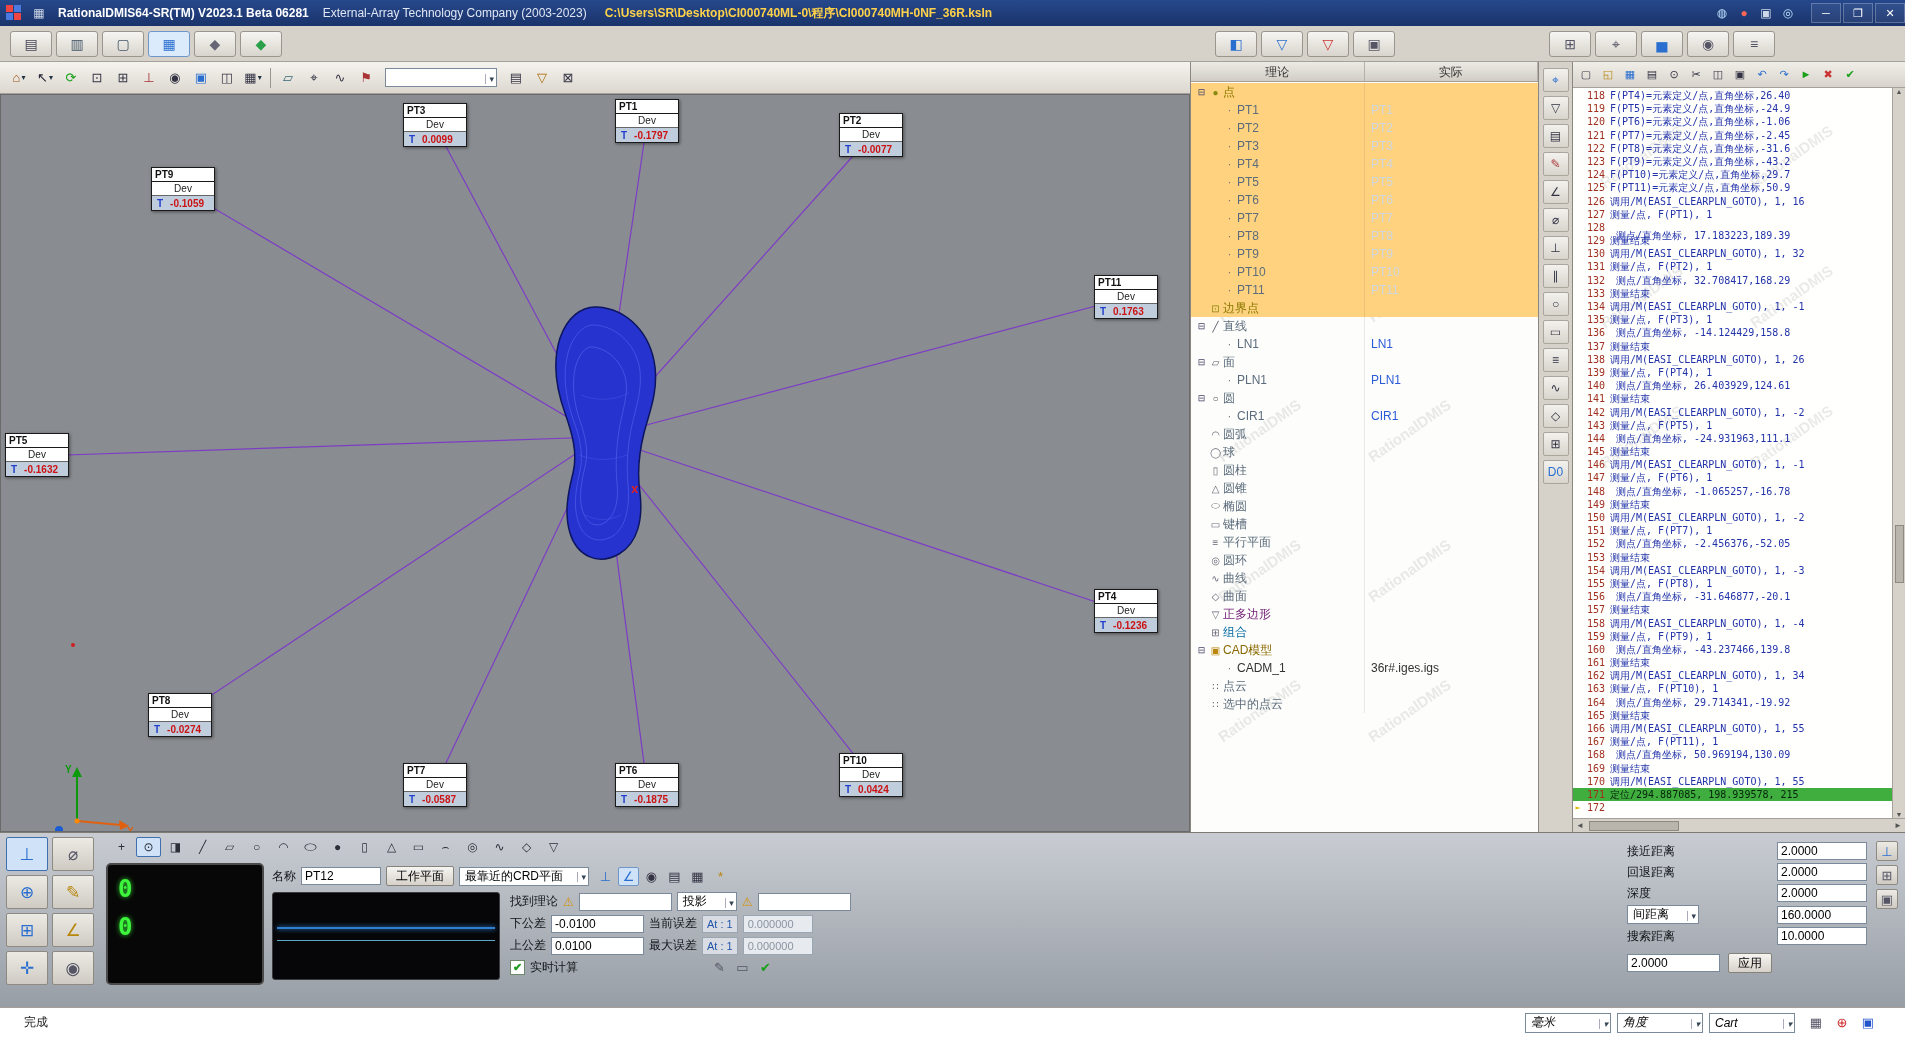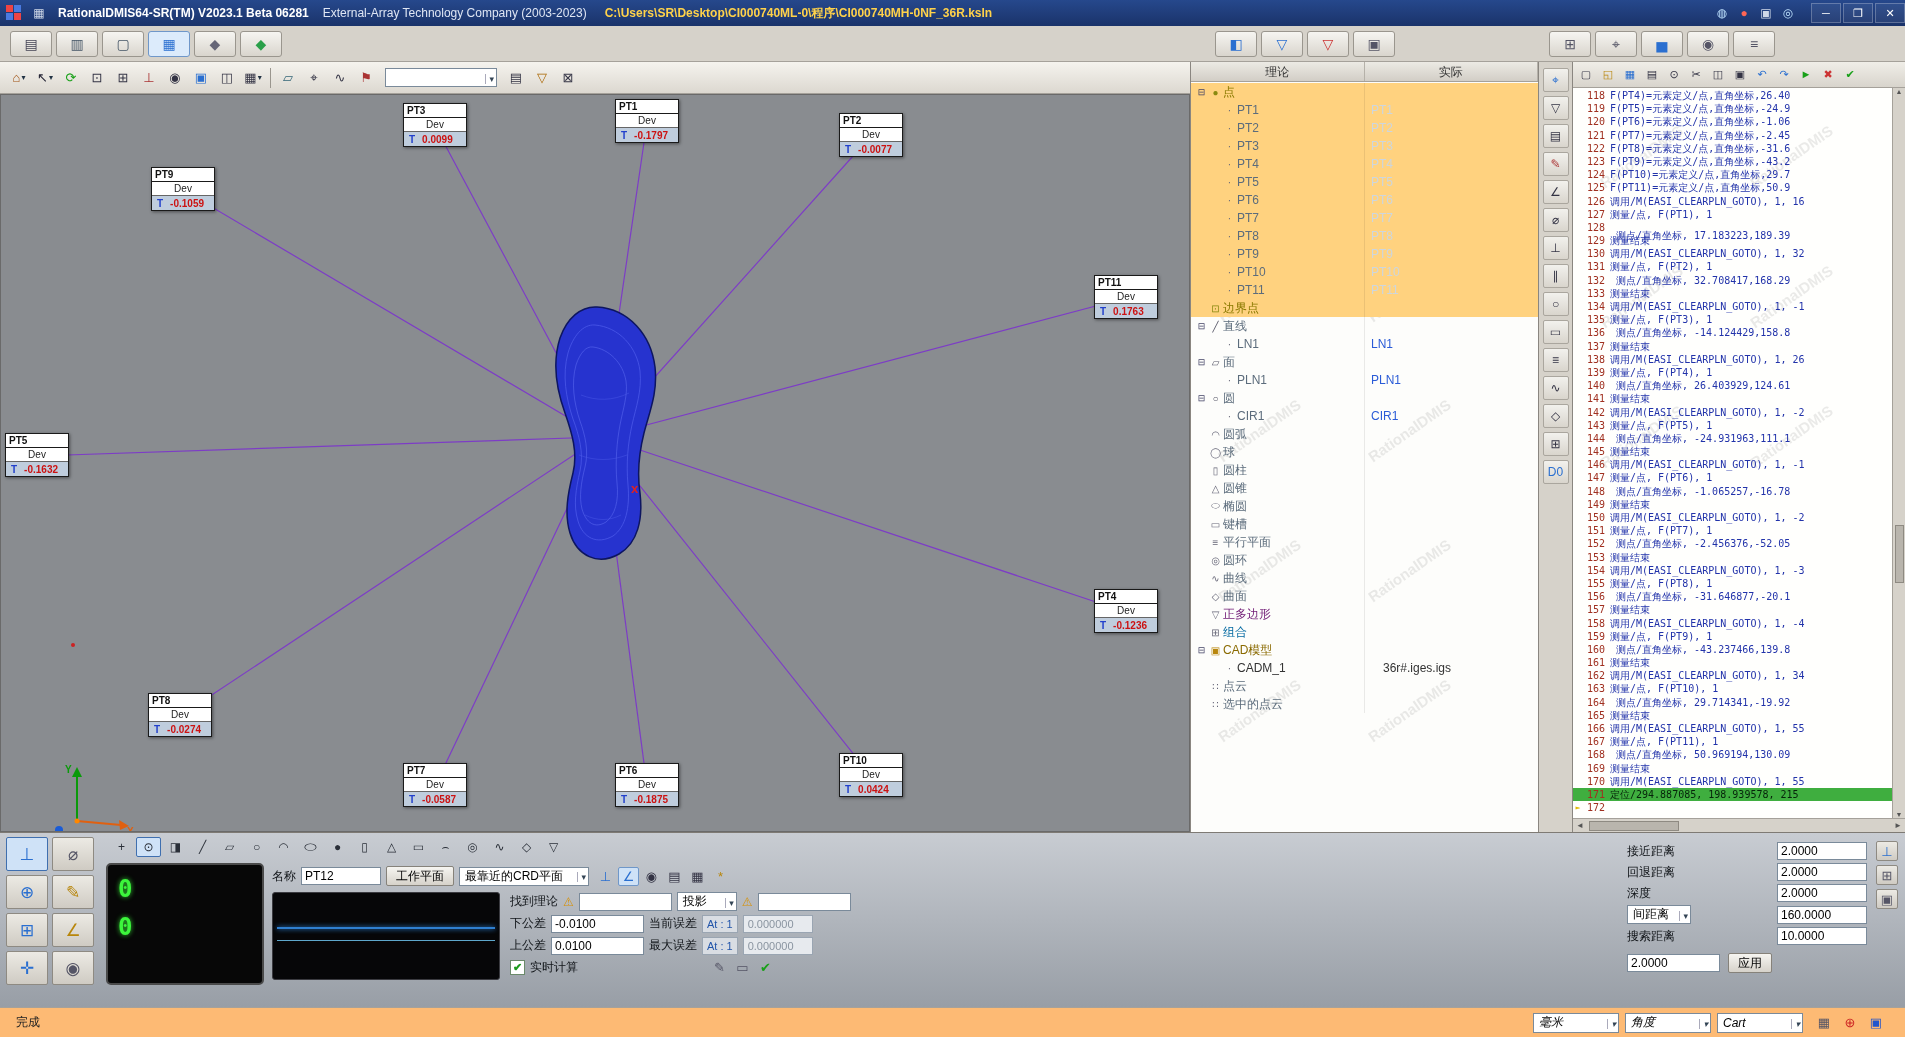--- a/index.html
+++ b/index.html
@@ -131,21 +131,21 @@
   .chk { width:15px; height:15px; background:#fff; border:1px solid #6a8a6a; display:inline-flex; align-items:center; justify-content:center; }
   .chk .ck { color:#1c9a1c; font-size:11px; font-weight:bold; }
   .settings { width:246px; padding:4px 6px 0 0; flex:none; }
   .set-row { display:flex; align-items:center; justify-content:space-between; margin:3px 0; }
   .set-lbl { color:#101418; }
   .set-apply { display:flex; align-items:center; gap:8px; margin-top:8px; }
   .edgecol { width:28px; display:flex; flex-direction:column; align-items:center; padding-top:4px; }
   .edgecol .ibtn { width:22px; height:20px; background:linear-gradient(#eceae4,#cfcbc3); border:1px solid #8e8a82; margin:2px 0; }
 
   
-  .statusbar { height:30px; background:#fdba74; border-top:1px solid #a5a19a; display:flex; align-items:center; padding:0 16px; flex:none; }
+  .statusbar { height:30px; background:#ffffff; border-top:1px solid #a5a19a; display:flex; align-items:center; padding:0 24px; flex:none; }
   .st-done { color:#222; }
   #status-combos { display:flex; align-items:center; gap:6px; margin-right:8px; }
   .combo.small { width:86px; height:20px;font-style:italic; }
   .combo.small .spacer{flex:1;}
   .st-icons { display:flex; align-items:center; }
 </style>
 </head>
 <body>
 
 <div class="app">
@@ -730,21 +730,21 @@
             </div>
             <div class="c2"></div>
           </div>
           <div class="trow">
             <div class="c1" style="padding-left: 18px;">
               <span class="exp"></span>
               <span class="tic" style="color: rgb(102, 102, 119);">·</span>
               <span style="color: rgb(51, 51, 51);">CADM_1</span>
             </div>
             <div class="c2">
-              <span style="color: rgb(51, 51, 51); margin-left: 12px;">36r#.iges.igs</span>
+              <span style="color: rgb(51, 51, 51);">36r#.iges.igs</span>
             </div>
           </div>
           <div class="trow">
             <div class="c1" style="padding-left: 4px;">
               <span class="exp"></span>
               <span class="tic" style="color: rgb(102, 102, 119);">∷</span>
               <span style="color: rgb(92, 108, 124);">点云</span>
             </div>
             <div class="c2"></div>
           </div>
@@ -1124,21 +1124,21 @@
           </div>
           <div class="set-row">
             <span class="set-lbl">回退距离</span>
             <input class="inp w90" value="2.0000" style="">
           </div>
           <div class="set-row">
             <span class="set-lbl">深度</span>
             <input class="inp w90" value="2.0000" style="">
           </div>
           <div class="set-row">
-            <div class="combo" style="width: 64px;">
+            <div class="combo" style="width: 72px;">
               <span>间距离</span>
               <span class="spacer"></span>
               <span class="dda"></span>
             </div>
             <input class="inp w90" value="160.0000" style="">
           </div>
           <div class="set-row">
             <span class="set-lbl">搜索距离</span>
             <input class="inp w90" value="10.0000" style="">
           </div>

